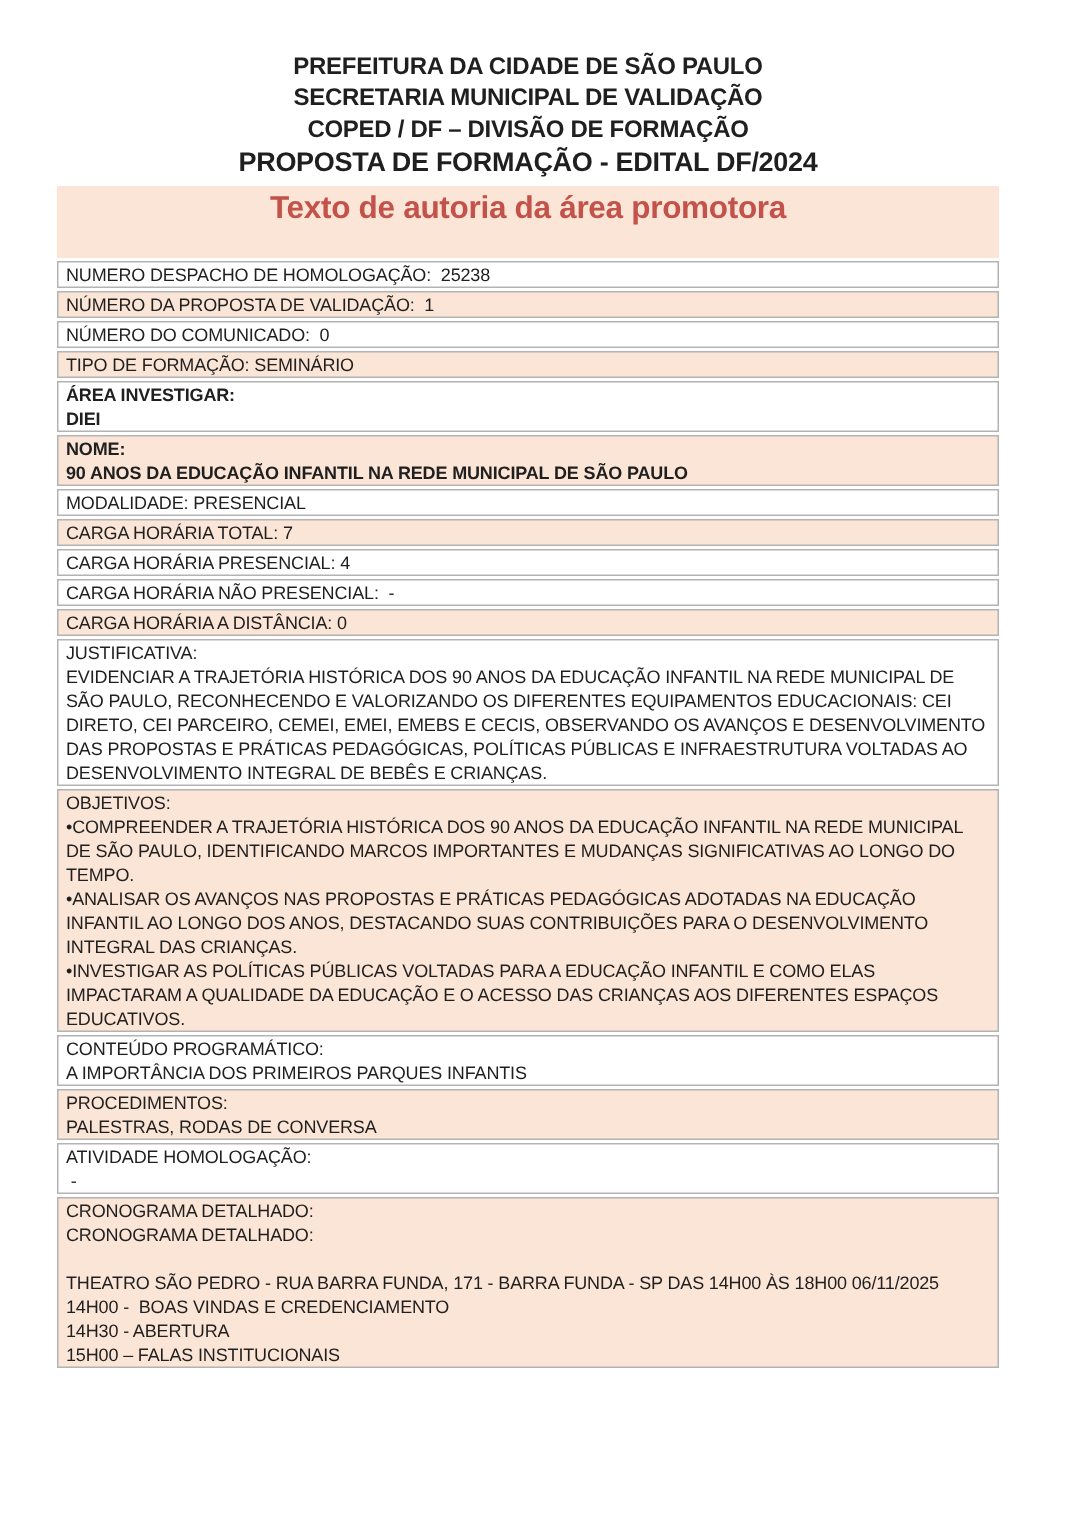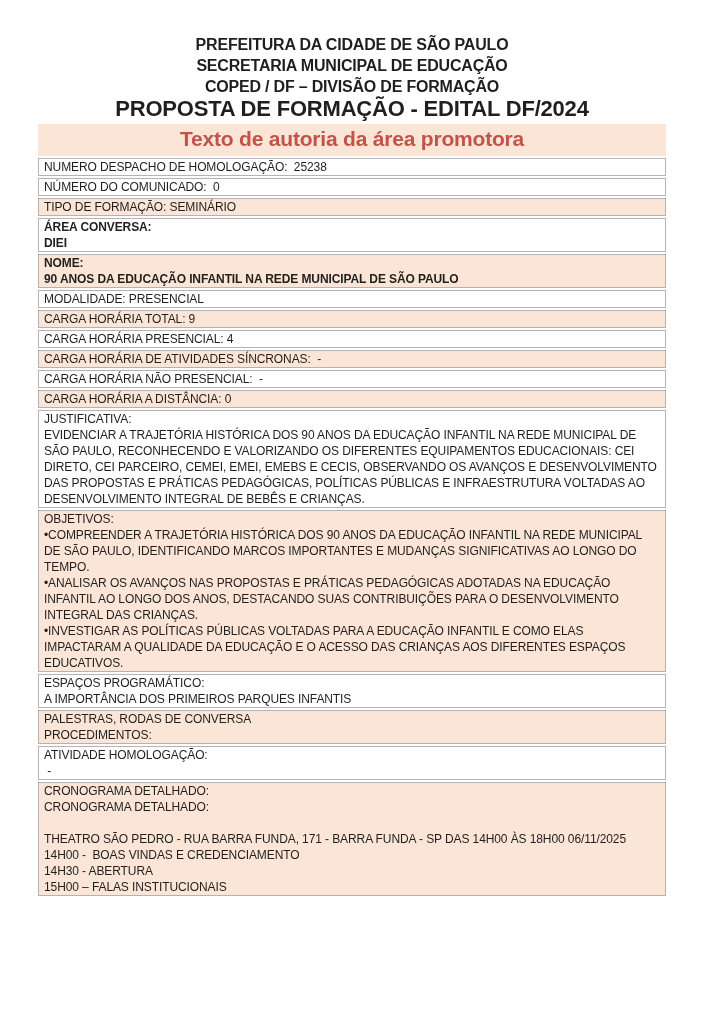--- a/index.html
+++ b/index.html
@@ -25,27 +25,27 @@
     margin-bottom:4px;
   }
   .header-line{
     font-weight:bold;
     font-size:16px;
     line-height:21px;
     letter-spacing:-0.2px;
     white-space:pre-wrap;
   }
   .header-line:last-child{
-    font-size:22px;
+    font-size:18px;
     line-height:23px;
   }
   .banner{
     background:var(--shaded-bg);
     text-align:center;
-    padding:2px 0 4px 0;
+    padding:2px 0 20px 0;
     margin-bottom:2px;
   }
   .banner-text{
     color:var(--banner-text);
     font-weight:bold;
     font-size:21px;
     line-height:26px;
     letter-spacing:-0.2px;
   }
   .rows{display:flex;flex-direction:column;gap:2px;}
@@ -63,80 +63,80 @@
     min-height:16px;
     white-space:pre-wrap;
   }
 </style>
 </head>
 <body>
 
 <div class="page">
   <header class="doc-header" id="doc-header">
       <div class="header-line">PREFEITURA DA CIDADE DE SÃO PAULO</div>
-      <div class="header-line">SECRETARIA MUNICIPAL DE EDUCAÇÃO</div>
+      <div class="header-line">SECRETARIA MUNICIPAL DE VALIDAÇÃO</div>
       <div class="header-line">COPED / DF – DIVISÃO DE FORMAÇÃO</div>
       <div class="header-line">PROPOSTA DE FORMAÇÃO - EDITAL DF/2024</div>
     </header>
   <div class="banner">
     <span class="banner-text">Texto de autoria da área promotora</span>
   </div>
   <div class="rows" id="rows">
       <div class="row plain">
         <div class="line">NUMERO DESPACHO DE HOMOLOGAÇÃO:  25238</div>
       </div>
+      <div class="row shaded">
+        <div class="line">NÚMERO DA PROPOSTA DE VALIDAÇÃO:  1</div>
+      </div>
       <div class="row plain">
         <div class="line">NÚMERO DO COMUNICADO:  0</div>
       </div>
       <div class="row shaded">
         <div class="line">TIPO DE FORMAÇÃO: SEMINÁRIO</div>
       </div>
       <div class="row plain bold">
-        <div class="line">ÁREA CONVERSA:</div>
+        <div class="line">ÁREA INVESTIGAR:</div>
         <div class="line">DIEI</div>
       </div>
       <div class="row shaded bold">
         <div class="line">NOME:</div>
         <div class="line">90 ANOS DA EDUCAÇÃO INFANTIL NA REDE MUNICIPAL DE SÃO PAULO</div>
       </div>
       <div class="row plain">
         <div class="line">MODALIDADE: PRESENCIAL</div>
       </div>
       <div class="row shaded">
-        <div class="line">CARGA HORÁRIA TOTAL: 9</div>
+        <div class="line">CARGA HORÁRIA TOTAL: 7</div>
       </div>
       <div class="row plain">
         <div class="line">CARGA HORÁRIA PRESENCIAL: 4</div>
-      </div>
-      <div class="row shaded">
-        <div class="line">CARGA HORÁRIA DE ATIVIDADES SÍNCRONAS:  -</div>
       </div>
       <div class="row plain">
         <div class="line">CARGA HORÁRIA NÃO PRESENCIAL:  -</div>
       </div>
       <div class="row shaded">
         <div class="line">CARGA HORÁRIA A DISTÂNCIA: 0</div>
       </div>
       <div class="row plain">
         <div class="line">JUSTIFICATIVA:</div>
         <div class="line">EVIDENCIAR A TRAJETÓRIA HISTÓRICA DOS 90 ANOS DA EDUCAÇÃO INFANTIL NA REDE MUNICIPAL DE SÃO PAULO, RECONHECENDO E VALORIZANDO OS DIFERENTES EQUIPAMENTOS EDUCACIONAIS: CEI DIRETO, CEI PARCEIRO, CEMEI, EMEI, EMEBS E CECIS, OBSERVANDO OS AVANÇOS E DESENVOLVIMENTO DAS PROPOSTAS E PRÁTICAS PEDAGÓGICAS, POLÍTICAS PÚBLICAS E INFRAESTRUTURA VOLTADAS AO DESENVOLVIMENTO INTEGRAL DE BEBÊS E CRIANÇAS.</div>
       </div>
       <div class="row shaded">
         <div class="line">OBJETIVOS:</div>
         <div class="line">•COMPREENDER A TRAJETÓRIA HISTÓRICA DOS 90 ANOS DA EDUCAÇÃO INFANTIL NA REDE MUNICIPAL DE SÃO PAULO, IDENTIFICANDO MARCOS IMPORTANTES E MUDANÇAS SIGNIFICATIVAS AO LONGO DO TEMPO.</div>
         <div class="line">•ANALISAR OS AVANÇOS NAS PROPOSTAS E PRÁTICAS PEDAGÓGICAS ADOTADAS NA EDUCAÇÃO INFANTIL AO LONGO DOS ANOS, DESTACANDO SUAS CONTRIBUIÇÕES PARA O DESENVOLVIMENTO INTEGRAL DAS CRIANÇAS.</div>
         <div class="line">•INVESTIGAR AS POLÍTICAS PÚBLICAS VOLTADAS PARA A EDUCAÇÃO INFANTIL E COMO ELAS IMPACTARAM A QUALIDADE DA EDUCAÇÃO E O ACESSO DAS CRIANÇAS AOS DIFERENTES ESPAÇOS EDUCATIVOS.</div>
       </div>
       <div class="row plain">
-        <div class="line">ESPAÇOS PROGRAMÁTICO:</div>
+        <div class="line">CONTEÚDO PROGRAMÁTICO:</div>
         <div class="line">A IMPORTÂNCIA DOS PRIMEIROS PARQUES INFANTIS</div>
       </div>
       <div class="row shaded">
+        <div class="line">PROCEDIMENTOS:</div>
         <div class="line">PALESTRAS, RODAS DE CONVERSA</div>
-        <div class="line">PROCEDIMENTOS:</div>
       </div>
       <div class="row plain">
         <div class="line">ATIVIDADE HOMOLOGAÇÃO:</div>
         <div class="line"> -</div>
       </div>
       <div class="row shaded">
         <div class="line">CRONOGRAMA DETALHADO:</div>
         <div class="line">CRONOGRAMA DETALHADO:</div>
         <div class="line"></div>
         <div class="line">THEATRO SÃO PEDRO - RUA BARRA FUNDA, 171 - BARRA FUNDA - SP DAS 14H00 ÀS 18H00 06/11/2025</div>

